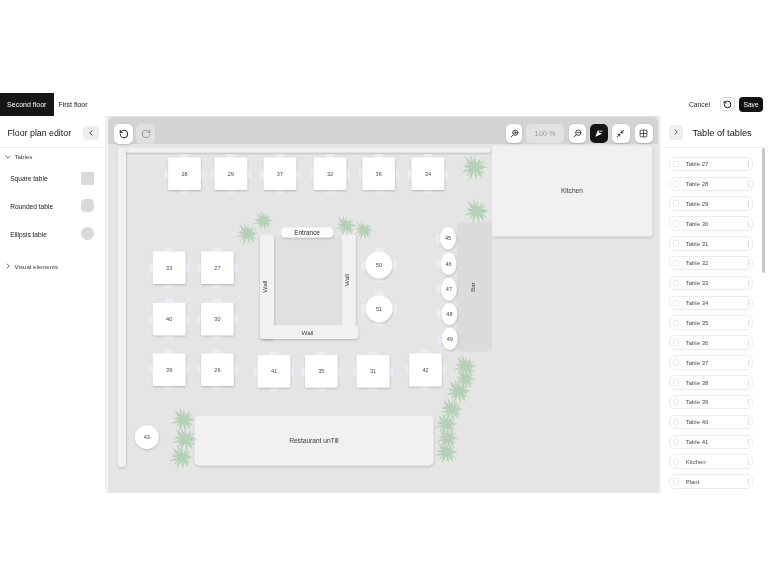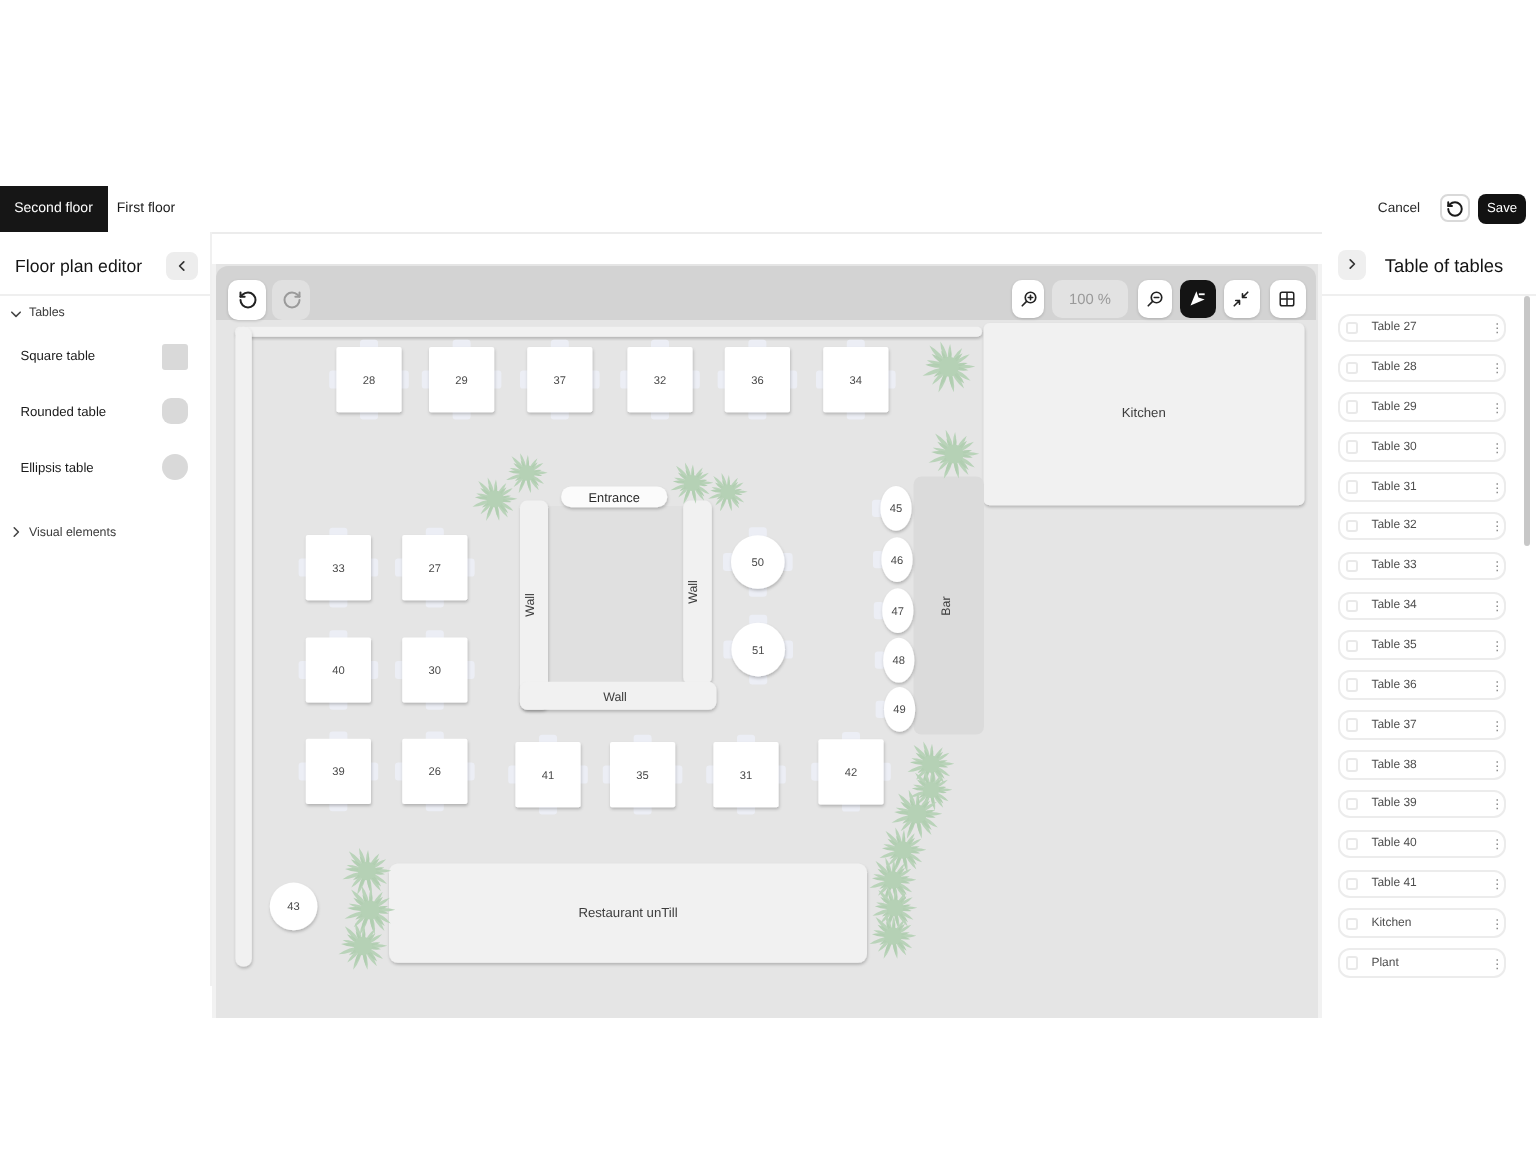--- a/index.html
+++ b/index.html
@@ -57,21 +57,21 @@
     <div class="abs" style="left:81.1px;top:111px;width:12.8px;height:13px;background:#d9d9d9;border-radius:50%;"></div>
 
     <div class="abs" style="left:5px;top:146.5px;display:flex;align-items:center;gap:3.5px;">
       <svg width="6" height="6" viewBox="0 0 10 10" fill="none" stroke="#444" stroke-width="1.3" stroke-linecap="round" stroke-linejoin="round">
           <path d="M3.5 1.5 L7 5 L3.5 8.5"></path>
         </svg>
       <span style="font-size:6.2px;color:#3c3c3c;">Visual elements</span>
     </div>
   </div>
 
-  <div class="abs" style="left:105.5px;top:116px;width:555.5px;height:377px;background:#f2f2f2;margin-top:16px;">
+  <div class="abs" style="left:105.5px;top:116px;width:555.5px;height:377px;background:#f2f2f2;">
 
     <div class="abs" style="left:2.5px;top:0;width:550.5px;height:377px;background:#e5e5e5;"></div>
 
     <div class="abs" style="left:2.5px;top:0.8px;width:549.5px;height:27px;background:#d3d3d3;border-radius:6px 6px 0 0;"></div>
 
     <div class="abs" style="left:8.8px;top:8.2px;width:18.7px;height:19.5px;background:#fff;border-radius:5px;box-shadow:0 0.5px 1.5px rgba(0,0,0,.18);display:flex;align-items:center;justify-content:center;">
       <svg width="10" height="10" viewBox="0 0 24 24" fill="none" stroke="#222" stroke-width="2.4" stroke-linecap="round" stroke-linejoin="round">
           <path d="M3 12a9 9 0 1 0 9-9 9.75 9.75 0 0 0-6.74 2.74L3 8"></path>
           <path d="M3 3v5h5"></path>
         </svg>

